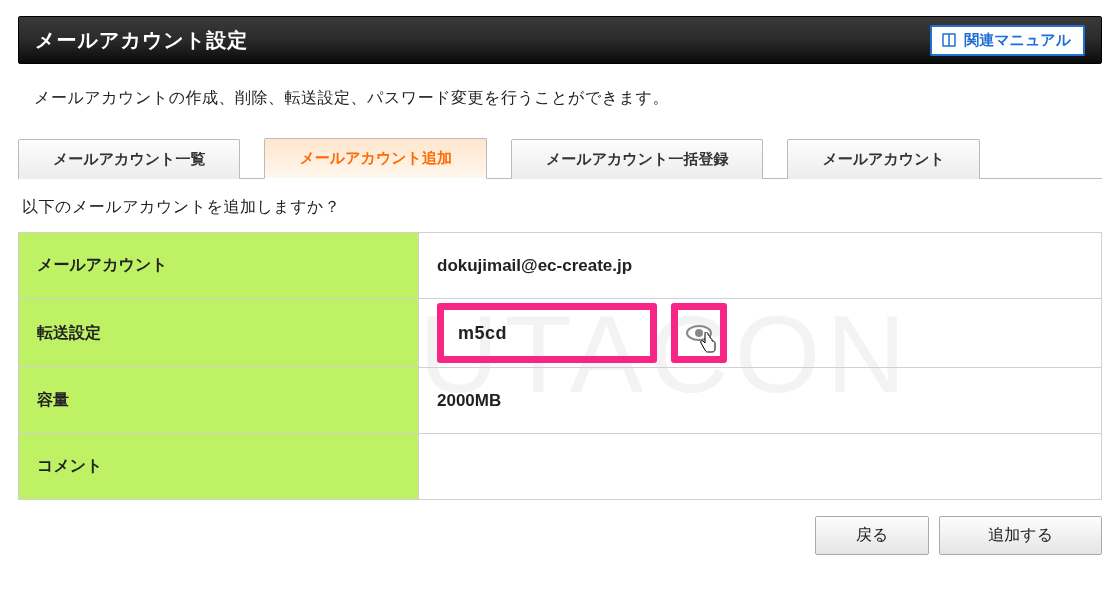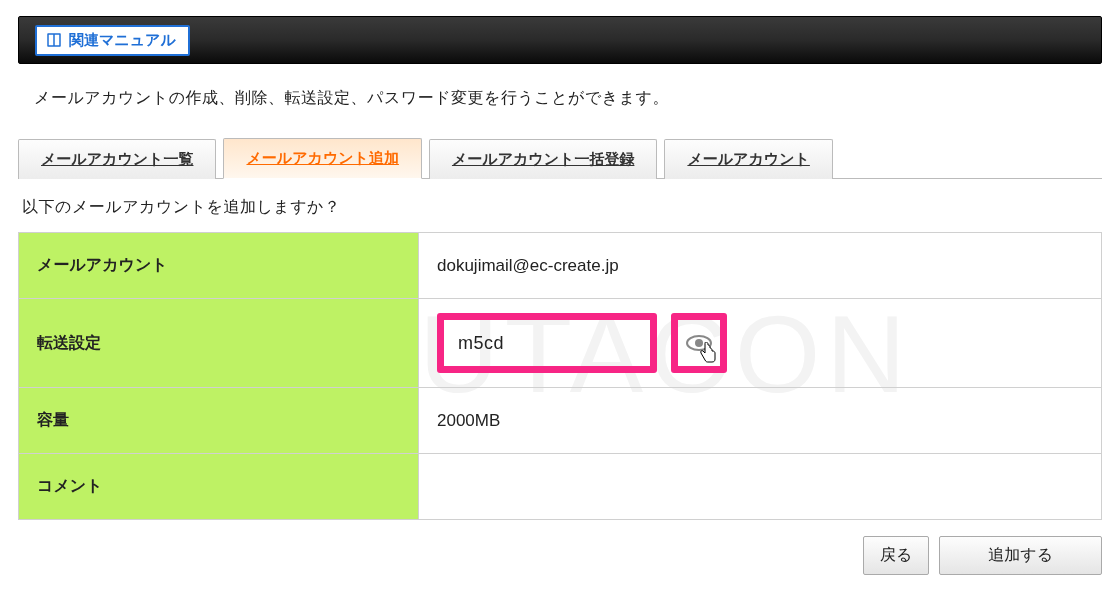--- a/index.html
+++ b/index.html
@@ -54,30 +54,29 @@
   .tabs {
     display: flex;
     border-bottom: 1px solid #bbb;
     margin: 0 0 18px 0;
     align-items: flex-end;
   }
   .tab {
     background: linear-gradient(to bottom, #fdfdfd 0%, #ececec 100%);
     border: 1px solid #bbb;
     border-bottom: none;
-    padding: 10px 22px;
+    padding: 10px 34px;
     font-size: 15px;
     font-weight: bold;
     color: #333;
-    margin-right: 7px;
+    margin-right: 24px;
     cursor: pointer;
     border-radius: 2px 2px 0 0;
     position: relative;
     top: 1px;
-    text-decoration: underline;
   }
   .tab.active {
     background: linear-gradient(to bottom, #ffe6cc 0%, #fff7ee 100%);
     color: #ff6a00;
     border-bottom: 1px solid #fff;
   }
   .confirm-text {
     font-size: 16px;
     margin: 0 0 14px 4px;
     letter-spacing: 0.5px;
@@ -95,26 +94,27 @@
     width: 400px;
     background: #bef264;
     border-right: 1px solid #d0d0d0;
     padding: 20px 18px;
     font-size: 16px;
     font-weight: bold;
     color: #222;
     vertical-align: middle;
   }
   .cell-value {
-    padding: 14px 18px;
+    padding: 4px 18px;
     font-size: 17px;
     color: #222;
     vertical-align: middle;
     position: relative;
     height: 66px;
+    font-weight: bold;
   }
   .password-cell {
     display: flex;
     gap: 14px;
   }
   .pink-box {
     border: 7px solid #f72585;
     border-radius: 3px;
     display: inline-flex;
     align-items: center;
@@ -156,38 +156,39 @@
   }
   .button-row {
     display: flex;
     justify-content: flex-end;
     gap: 10px;
     margin-top: 16px;
   }
   .btn {
     background: linear-gradient(to bottom, #fdfdfd 0%, #e5e5e5 100%);
     border: 1px solid #aaa;
-    padding: 8px 16px;
+    padding: 8px 40px;
     font-size: 16px;
     cursor: pointer;
     border-radius: 2px;
     color: #222;
   }
   .btn.primary {
     padding: 8px 48px;
   }
 </style>
 </head>
 <body>
 
 <div class="watermark">YUTACON</div>
 
 <div class="container">
 
   <div class="header-bar">
+    <div class="header-title">メールアカウント設定</div>
     <div class="manual-btn">
       <svg width="18" height="18" viewBox="0 0 24 24" fill="#1f6fd6">
         <rect x="3" y="3" width="18" height="18" rx="1" fill="#1f6fd6"></rect>
         <rect x="5" y="5" width="6" height="14" fill="#fff"></rect>
         <rect x="13" y="5" width="6" height="14" fill="#fff"></rect>
       </svg>
       <span>関連マニュアル</span>
     </div>
   </div>
 

